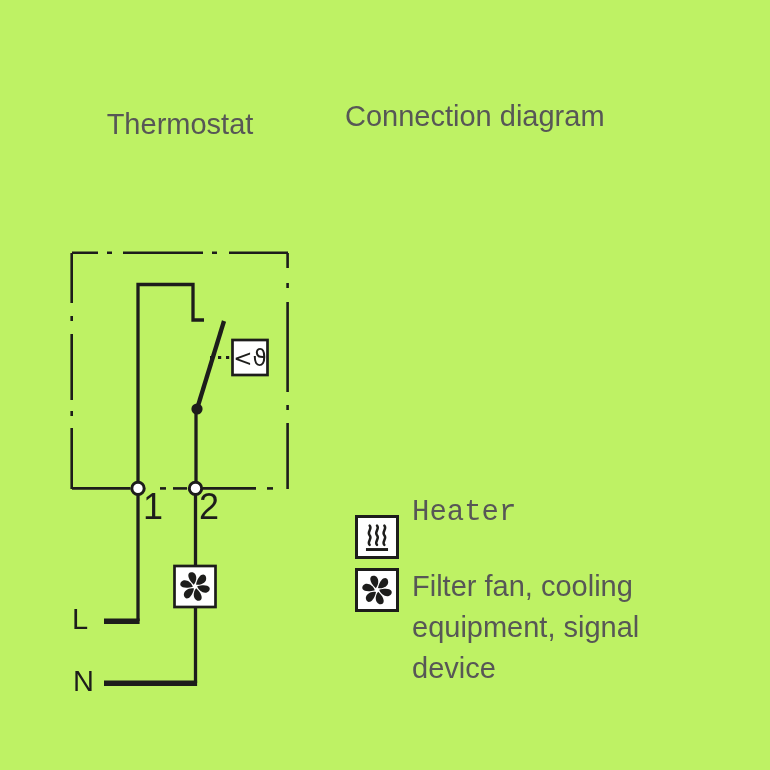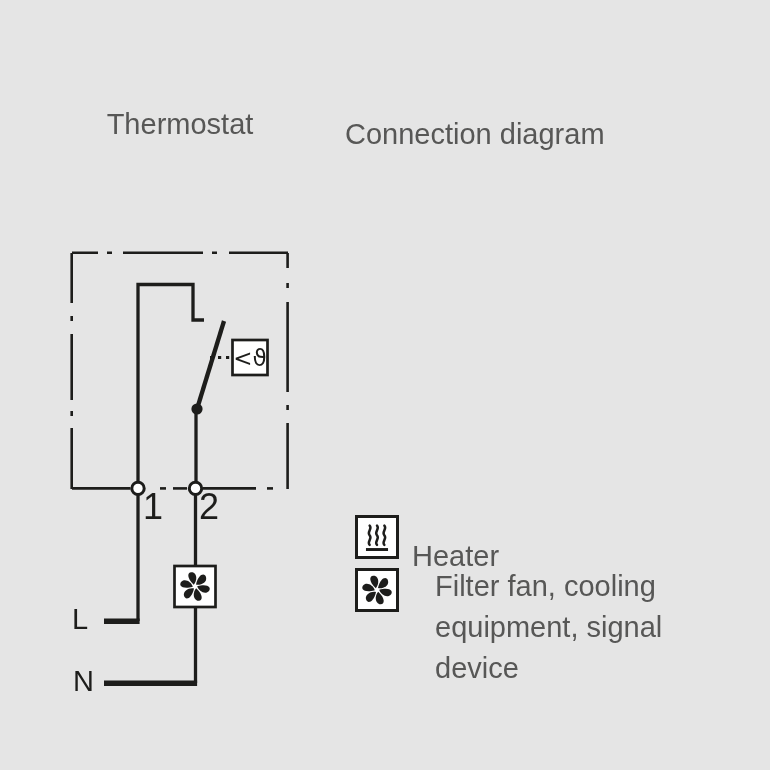--- a/index.html
+++ b/index.html
@@ -1,32 +1,32 @@
 <!DOCTYPE html>
 <html><head>
 <meta charset="utf-8">
 <style>
   html, body { margin: 0; padding: 0; background: #ffffff; }
   .canvas {
     position: relative;
     width: 770px;
     height: 770px;
-    background: #e5e5e5;
+    background: #bef264;
     font-family: "Liberation Sans", sans-serif;
     overflow: hidden;
   }
   .title {
     position: absolute;
     font-size: 29px;
     line-height: 42px;
     color: #575756;
     white-space: nowrap;
   }
   .title-left { left: 55px; top: 103px; width: 250px; text-align: center; }
-  .title-right { left: 345px; top: 113px; }
+  .title-right { left: 345px; top: 95px; }
   .circuit-svg { position: absolute; left: 0; top: 0; width: 770px; height: 770px; }
   .term-label {
     position: absolute;
     font-size: 36px;
     line-height: 36px;
     color: #1d1d1b;
   }
   .t1 { left: 143px; top: 489px; }
   .t2 { left: 199px; top: 489px; }
   .wire-label {
@@ -36,22 +36,22 @@
     color: #1d1d1b;
   }
   .l-label { left: 72px; top: 605px; }
   .n-label { left: 73px; top: 667px; }
   .legend-label {
     position: absolute;
     font-size: 29px;
     line-height: 41px;
     color: #575756;
   }
-  .legend-label-1 { left: 412px; top: 536px; white-space: nowrap; }
-  .legend-label-2 { left: 435px; top: 566px; width: 272px; }
+  .legend-label-1 { left: 412px; top: 492px; white-space: nowrap; font-family: Liberation Mono, monospace; }
+  .legend-label-2 { left: 412px; top: 566px; width: 272px; }
   svg .stroke { stroke: #1d1d1b; fill: none; }
   svg .fillln { fill: #1d1d1b; stroke: none; }
   .theta-text {
     font-family: "DejaVu Sans", sans-serif;
     font-size: 23px;
     fill: #1d1d1b;
   }
 </style>
 </head>
 <body>

